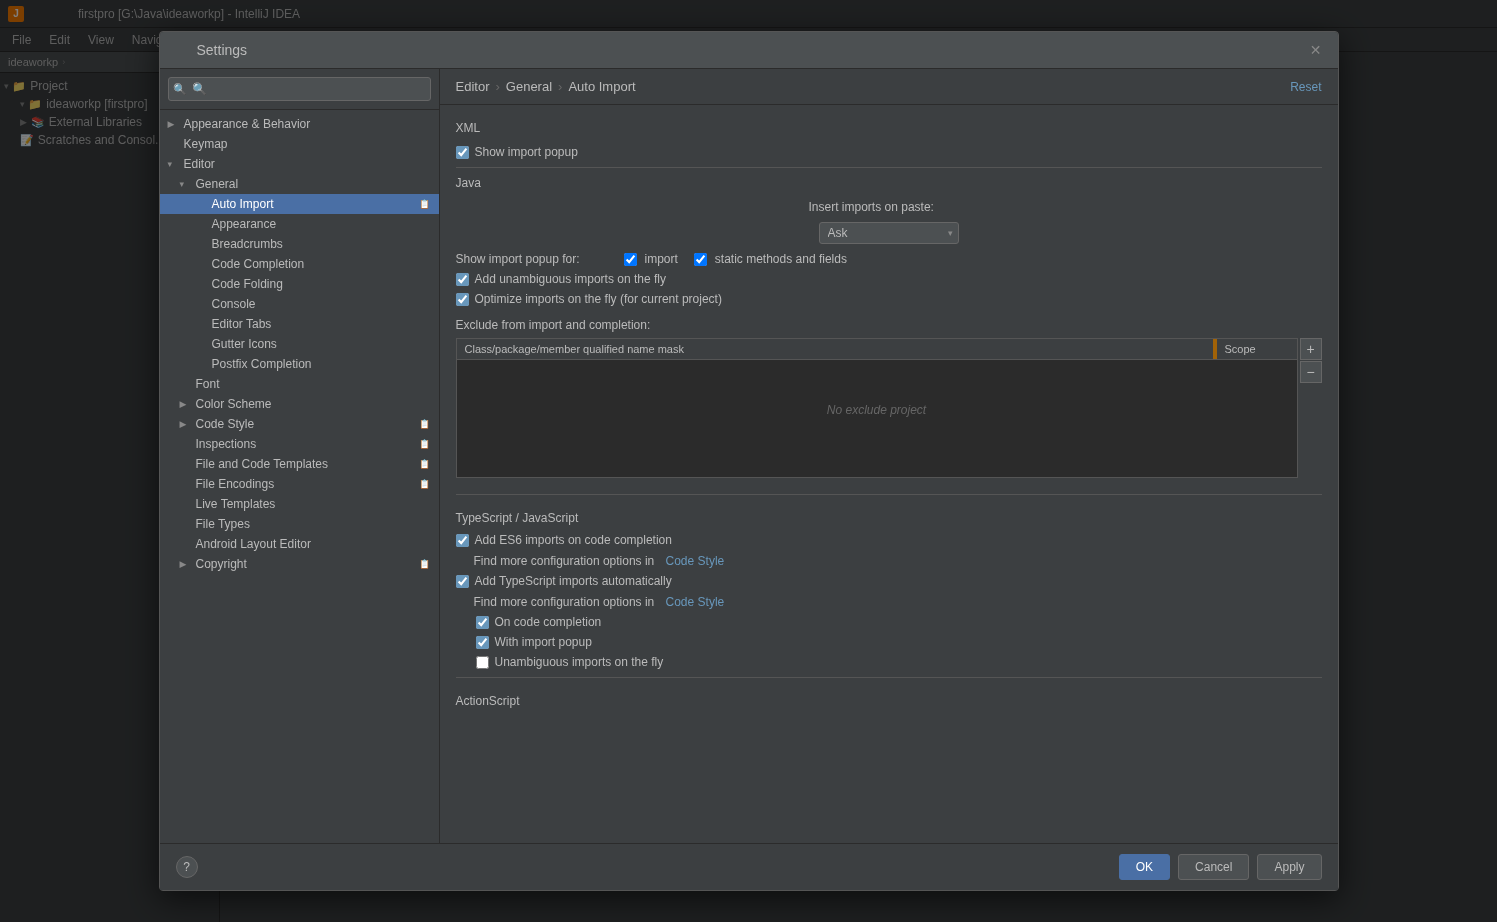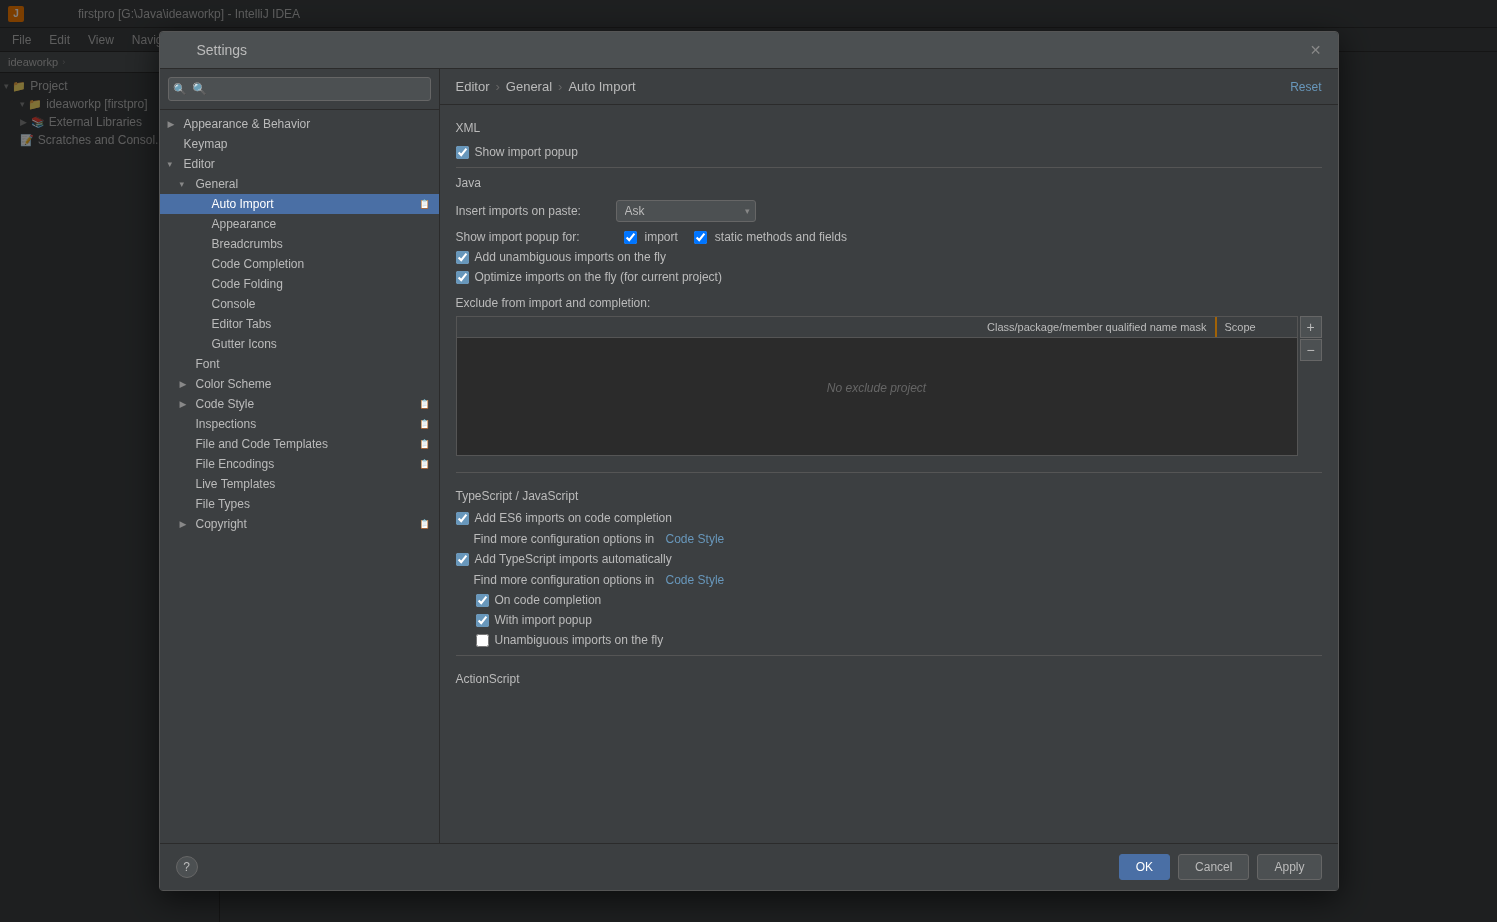--- a/index.html
+++ b/index.html
@@ -252,21 +252,23 @@
     .section-label {
       color: #bbb;
       font-size: 12px;
       margin-bottom: 10px;
       font-weight: 500;
     }
 
     .form-row {
       display: flex;
       align-items: center;
+      gap: 8px;
       margin-bottom: 8px;
+      flex-direction: column;
     }
 
     .checkbox-row {
       display: flex;
       align-items: center;
       gap: 6px;
       margin-bottom: 6px;
     }
     .checkbox-row input[type="checkbox"] {
       accent-color: #6897bb;
@@ -337,22 +339,21 @@
     .exclude-table-header {
       display: flex;
       border-bottom: 1px solid #555;
       background: #3c3f41;
     }
     .exclude-col-1 {
       flex: 1;
       padding: 4px 8px;
       font-size: 11px;
       color: #bbb;
-      border-right: 2px solid #a16207;
-      text-align: right;
+      border-right: 4px solid #a16207;
     }
     .exclude-col-2 {
       width: 80px;
       padding: 4px 8px;
       font-size: 11px;
       color: #bbb;
     }
     .exclude-empty {
       display: flex;
       align-items: center;
@@ -569,20 +570,24 @@
               <div class="nav-item nav-indent-2">
                 <span class="nav-arrow"> </span>
                 <span class="nav-item-label">Editor Tabs</span>
               </div>
 
               <div class="nav-item nav-indent-2">
                 <span class="nav-arrow"> </span>
                 <span class="nav-item-label">Gutter Icons</span>
               </div>
 
+              <div class="nav-item nav-indent-2">
+                <span class="nav-arrow"> </span>
+                <span class="nav-item-label">Postfix Completion</span>
+              </div>
 
 
               <div class="nav-item nav-indent-1">
                 <span class="nav-arrow"> </span>
                 <span class="nav-item-label">Font</span>
               </div>
 
               <div class="nav-item nav-indent-1">
                 <span class="nav-arrow">▶</span>
                 <span class="nav-item-label">Color Scheme</span>
@@ -615,20 +620,24 @@
               <div class="nav-item nav-indent-1">
                 <span class="nav-arrow"> </span>
                 <span class="nav-item-label">Live Templates</span>
               </div>
 
               <div class="nav-item nav-indent-1">
                 <span class="nav-arrow"> </span>
                 <span class="nav-item-label">File Types</span>
               </div>
 
+              <div class="nav-item nav-indent-1">
+                <span class="nav-arrow"> </span>
+                <span class="nav-item-label">Android Layout Editor</span>
+              </div>
 
               <div class="nav-item nav-indent-1">
                 <span class="nav-arrow">▶</span>
                 <span class="nav-item-label">Copyright</span>
                 <span class="nav-item-badge">📋</span>
               </div>
             </div>
           </div>
 
           <div class="content-panel">

